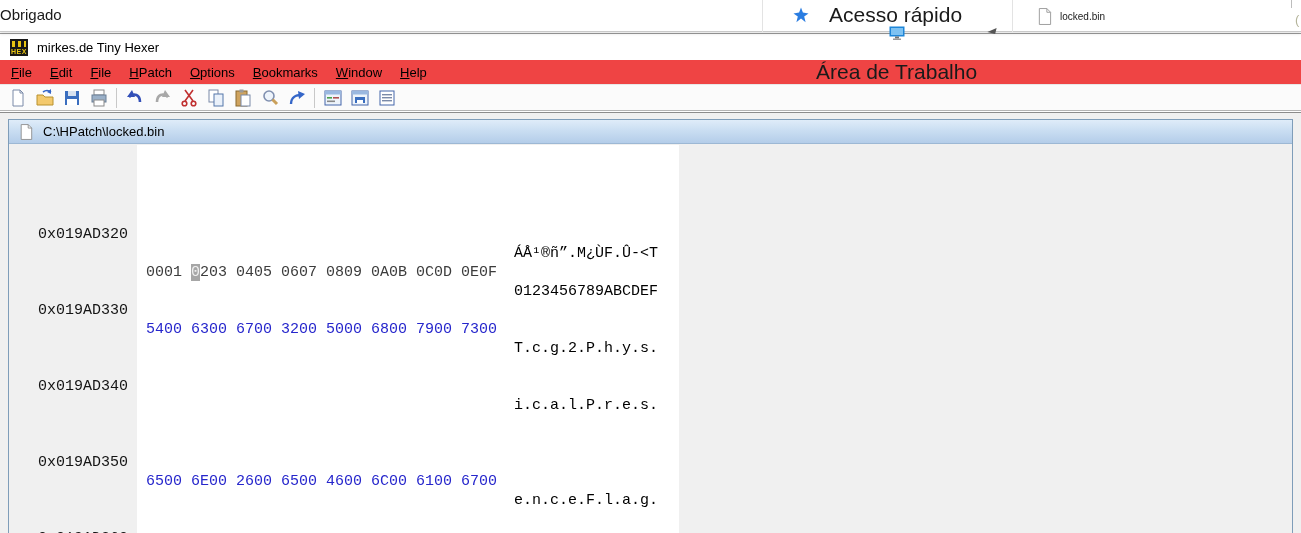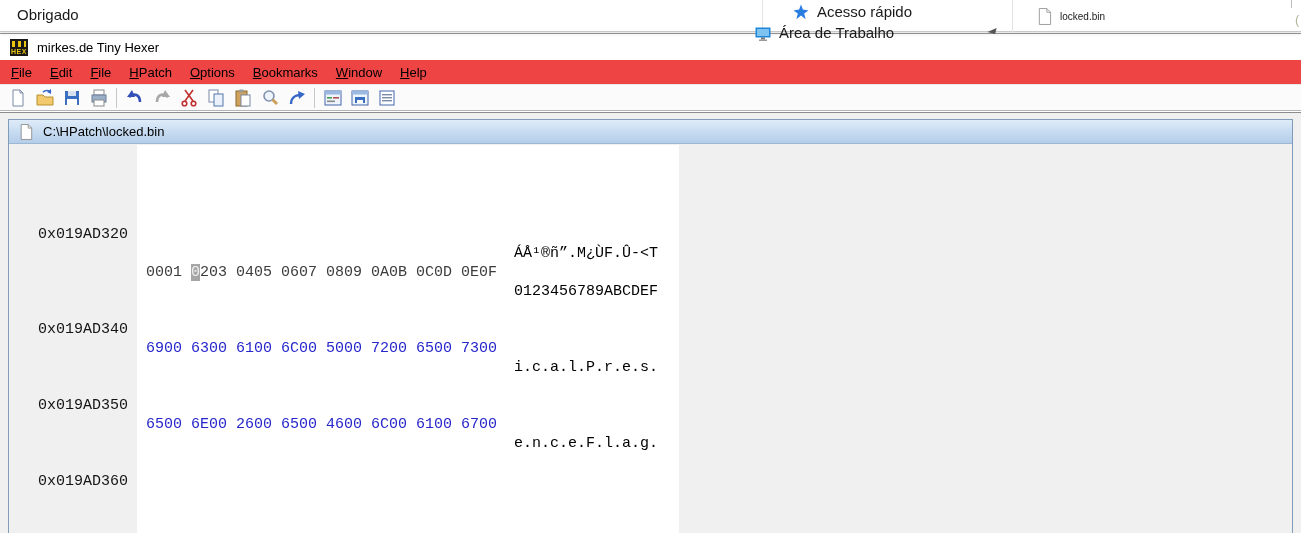--- a/index.html
+++ b/index.html
@@ -2,26 +2,26 @@
 <html><head>
 <meta charset="utf-8">
 <style>
   * { margin:0; padding:0; box-sizing:border-box; }
   body { background:#dcdcdc; font-family:"Liberation Sans", sans-serif; }
   .page { position:relative; width:1301px; height:533px; overflow:hidden; background:#ffffff; }
 
   
   .top-strip { position:absolute; left:0; top:0; width:1301px; height:32px; background:#ffffff;
                border-bottom:1px solid #c9c9c9; box-shadow:0 2px 3px rgba(0,0,0,0.10); z-index:1; }
-  .obrigado { position:absolute; left:17px; top:6px; font-size:15px; color:#1a1a1a; }
+  .obrigado { position:absolute; left:0; top:6px; font-size:15px; color:#1a1a1a; }
   .strip-div { position:absolute; top:0; width:1px; height:32px; background:#e3e3e3; }
   .d1 { left:762px; } .d2 { left:1012px; }
-  .nav-row { position:absolute; display:flex; align-items:center; gap:8px; font-size:15px; color:#1a1a1a; }
+  .nav-row { position:absolute; display:flex; align-items:center; gap:20px; font-size:21px; color:#1a1a1a; }
   .nav-qa   { left:793px; top:3px; }
-  .nav-desk { left:755px; top:24px; }
+  .nav-desk { left:816px; top:24px;flex-direction:column; }
   .file-item{ position:absolute; left:1037px; top:8px; display:flex; align-items:center; gap:8px; font-size:10px; color:#1a1a1a; }
   .pointer-frag { position:absolute; left:988px; top:27px; width:0; height:0;
                   border-left:8px solid transparent; border-bottom:6px solid #555; transform:rotate(14deg); }
   .tr-line { position:absolute; left:1291px; top:0; width:1px; height:8px; background:#bdbdbd; }
   .tr-glyph { position:absolute; left:1295px; top:12px; font-size:13px; color:#b4b49a; }
 
   
   .hexer { position:absolute; left:0; top:33px; width:1301px; height:500px; background:#ffffff;
            border-top:1px solid #9a9a9a;padding-left:20px; }
   .titlebar { position:absolute; left:0; top:0; width:100%; height:26px; background:#ffffff;
@@ -252,24 +252,28 @@
             <span class="hexcol"><span class="seg">0001 </span><span class="seg hdr-hl">0</span><span class="seg">203 0405 0607 0809 0A0B 0C0D 0E0F</span></span>
             <span class="asccol">0123456789ABCDEF</span>
           </div>
 
           <div id="hexrows">
   <div class="hexrow">
     <span class="addr">0x019AD320</span>
     <span class="asccol"><span class="seg n">ÁÅ¹®ñ”.M¿ÙF.Û-&lt;T</span></span>
   </div>
 
+  <div class="hexrow">
+    <span class="addr">0x019AD330</span>
+    <span class="hexcol"><span class="seg n">5400 6300 6700 3200 5000 6800 7900 7300</span></span>
+    <span class="asccol"><span class="seg n">T.c.g.2.P.h.y.s.</span></span>
+  </div>
 
   <div class="hexrow">
     <span class="addr">0x019AD340</span>
-    <span class="hexcol"><span class="seg n">6900 6300 6100 6C00 5000 7200 6500 7300</span></span>
     <span class="asccol"><span class="seg n">i.c.a.l.P.r.e.s.</span></span>
   </div>
 
   <div class="hexrow">
     <span class="addr">0x019AD350</span>
     <span class="hexcol"><span class="seg n">6500 6E00 2600 6500 4600 6C00 6100 6700</span></span>
     <span class="asccol"><span class="seg n">e.n.c.e.F.l.a.g.</span></span>
   </div>
 
   <div class="hexrow">

